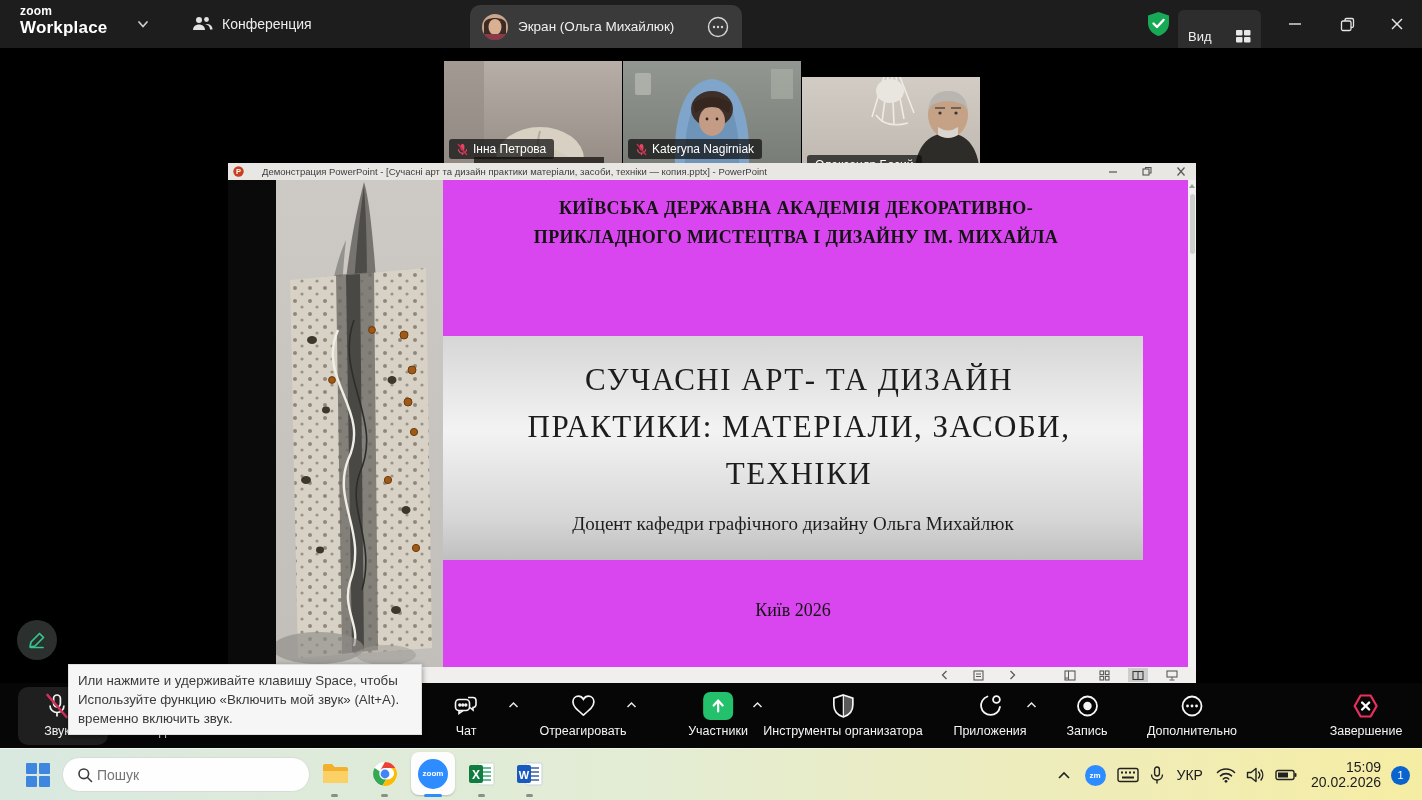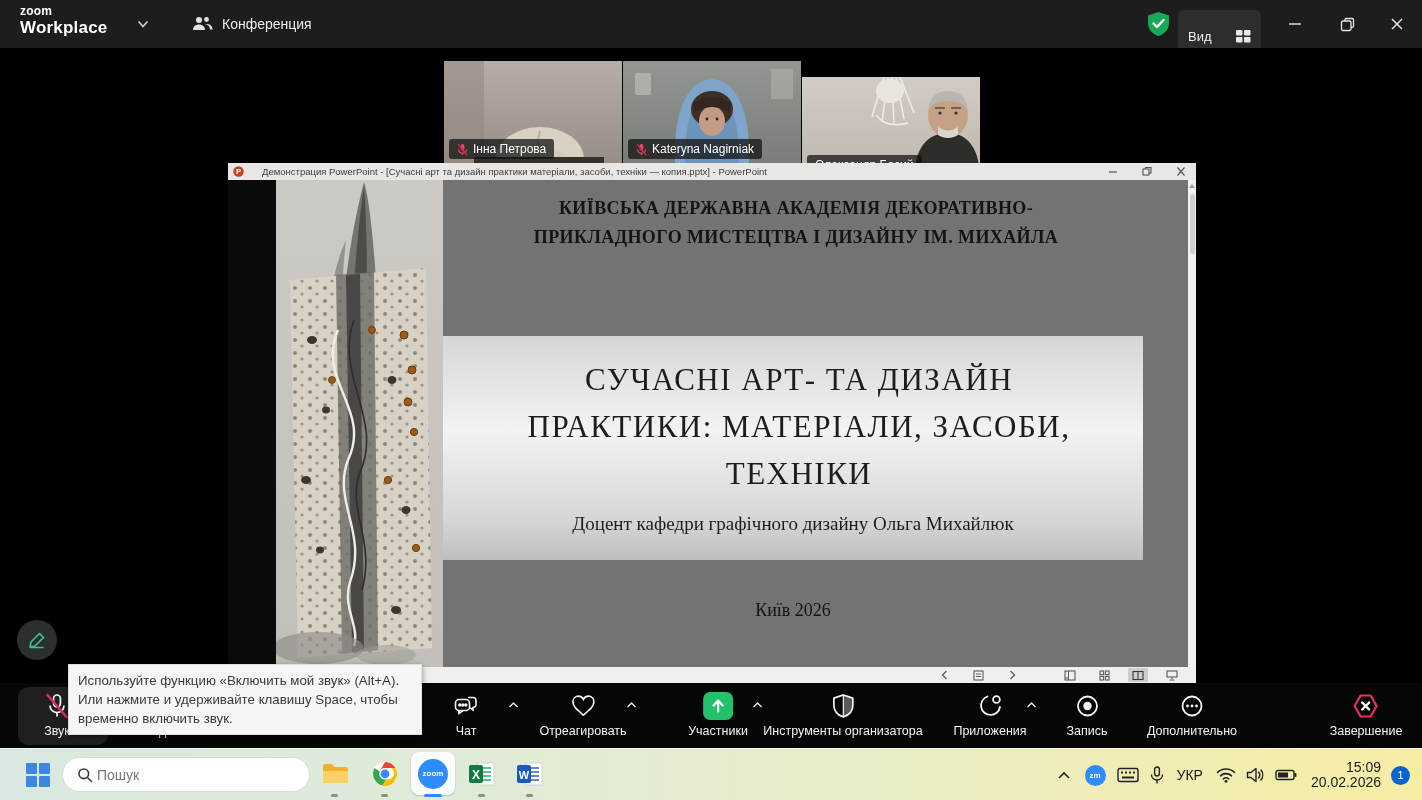--- a/index.html
+++ b/index.html
@@ -24,21 +24,21 @@
   .strip{position:absolute;left:0;top:48px;width:1422px;height:115px;background:#000;}
   .tile{position:absolute;top:13px;width:178px;height:103px;overflow:hidden;background:#222;}
   .namepill{position:absolute;left:5px;bottom:5px;height:20px;background:rgba(15,15,15,.72);border-radius:3px;
             display:flex;align-items:center;gap:5px;padding:0 8px;color:#fff;font-size:12px;white-space:nowrap;}
 
   
   .ppt{position:absolute;left:228px;top:163px;width:968px;height:520px;background:#0a0a0a;}
   .ppt-titlebar{position:absolute;left:0;top:0;width:968px;height:17px;background:#e9e7e4;display:flex;align-items:center;}
   .ppt-title{font-size:9.5px;color:#3c3c3c;margin-left:18px;white-space:nowrap;overflow:hidden;}
   .ppt-content{position:absolute;left:0;top:17px;width:968px;height:487px;background:#0a0a0a;}
-  .slide{position:absolute;left:48px;top:0;width:912px;height:569px;background:#737373;}
+  .slide{position:absolute;left:48px;top:0;width:912px;height:569px;background:#d946ef;}
   .serif{font-family:"Liberation Serif",serif;color:#141414;}
   .academy{position:absolute;left:190px;top:14px;width:660px;text-align:center;font-weight:700;
            font-size:18px;line-height:29px;letter-spacing:.4px;}
   .band{position:absolute;left:167px;top:156px;width:700px;height:224px;
         background:linear-gradient(180deg,#d6d6d6 0%,#f3f3f3 42%,#d6d6d6 82%,#bfbfbf 100%);}
   .slidetitle{margin-top:20px;text-align:center;font-size:31px;line-height:47px;letter-spacing:1.5px;color:#1d1d1d;margin-left:12px;}
   .author{margin-top:16px;text-align:center;font-size:19px;color:#1d1d1d;}
   .footer{position:absolute;left:167px;top:420px;width:700px;text-align:center;font-size:18px;}
   .scrollbar{position:absolute;left:960px;top:0;width:8px;height:487px;background:#f1f1f1;}
   .ppt-status{position:absolute;left:0;top:504px;width:968px;height:16px;background:#f0efee;
@@ -93,20 +93,39 @@
       <svg width="21" height="18" viewBox="0 0 21 18" fill="#e3e3e3">
         <circle cx="7" cy="5" r="3"></circle>
           <path d="M1 15c0-3.3 2.7-5.5 6-5.5s6 2.2 6 5.5z"></path>
         <circle cx="14.5" cy="4.5" r="2.4"></circle>
           <path d="M13 9.2c2.9.2 5 2.3 5 5.3h2.6c0-3-2.2-5.3-5.1-5.5z"></path>
       </svg>
     </span>
     <span>Конференция</span>
   </div>
 
+  <div class="top-tab">
+    <span style="width:26px;height:26px;border-radius:50%;overflow:hidden;flex:0 0 auto;">
+      <svg width="26" height="26" viewBox="0 0 26 26">
+        <rect width="26" height="26" fill="#caa68c"></rect>
+        <path d="M2 10 C2 2 24 2 24 10 L24 26 L2 26 Z" fill="#3c2b24"></path>
+        <ellipse cx="13" cy="13" rx="6.5" ry="8" fill="#d9b092"></ellipse>
+        <rect x="0" y="20" width="26" height="6" fill="#8c3a4a"></rect>
+      </svg>
+    </span>
+    <span style="margin-left:10px;font-size:13.5px;flex:1;">Экран (Ольга Михайлюк)</span>
+    <span>
+      <svg width="24" height="24" viewBox="0 0 24 24">
+          <circle cx="12" cy="12" r="9.5" fill="none" stroke="#d6d6d6" stroke-width="1.4"></circle>
+          <circle cx="8" cy="12" r="1.2" fill="#d6d6d6"></circle>
+          <circle cx="12" cy="12" r="1.2" fill="#d6d6d6"></circle>
+          <circle cx="16" cy="12" r="1.2" fill="#d6d6d6"></circle>
+        </svg>
+    </span>
+  </div>
 
   <span class="abs" style="left:1146px;top:11px;">
     <svg width="25" height="26" viewBox="0 0 25 26">
         <path d="M12.5 1 L23 4.5 V12 c0 6.5-4.5 11-10.5 13 C6.5 23 2 18.5 2 12 V4.5 Z" fill="#18a957"></path>
         <polyline points="7.5,12.5 11,16 17.5,9" fill="none" stroke="#fff" stroke-width="2.4" stroke-linecap="round" stroke-linejoin="round"></polyline>
       </svg>
   </span>
 
   <div class="viewpill">
     <span>Вид</span>
@@ -545,22 +564,22 @@
           <polygon points="10,3.5 20,3.5 26,14 20,24.5 10,24.5 4,14" fill="none" stroke="#ed2d5e" stroke-width="2.2" stroke-linejoin="round"></polygon>
           <line x1="11.5" y1="10.5" x2="18.5" y2="17.5" stroke="#fff" stroke-width="2.4" stroke-linecap="round"></line>
           <line x1="18.5" y1="10.5" x2="11.5" y2="17.5" stroke="#fff" stroke-width="2.4" stroke-linecap="round"></line>
         </svg>
     </span>
     <span class="tb-label">Завершение</span>
   </div>
 </div>
 
 <div class="tooltip">
+  <div>Или нажмите и удерживайте клавишу Space, чтобы</div>
   <div>Используйте функцию «Включить мой звук» (Alt+A).</div>
-  <div>Или нажмите и удерживайте клавишу Space, чтобы</div>
   <div>временно включить звук.</div>
 </div>
 
 <div class="taskbar">
   <span class="abs" style="left:26px;top:14px;">
     <svg width="24" height="24" viewBox="0 0 24 24" fill="#3f86e0">
         <rect x="0" y="0" width="11" height="11" rx="1"></rect>
         <rect x="13" y="0" width="11" height="11" rx="1"></rect>
         <rect x="0" y="13" width="11" height="11" rx="1"></rect>
         <rect x="13" y="13" width="11" height="11" rx="1"></rect>

